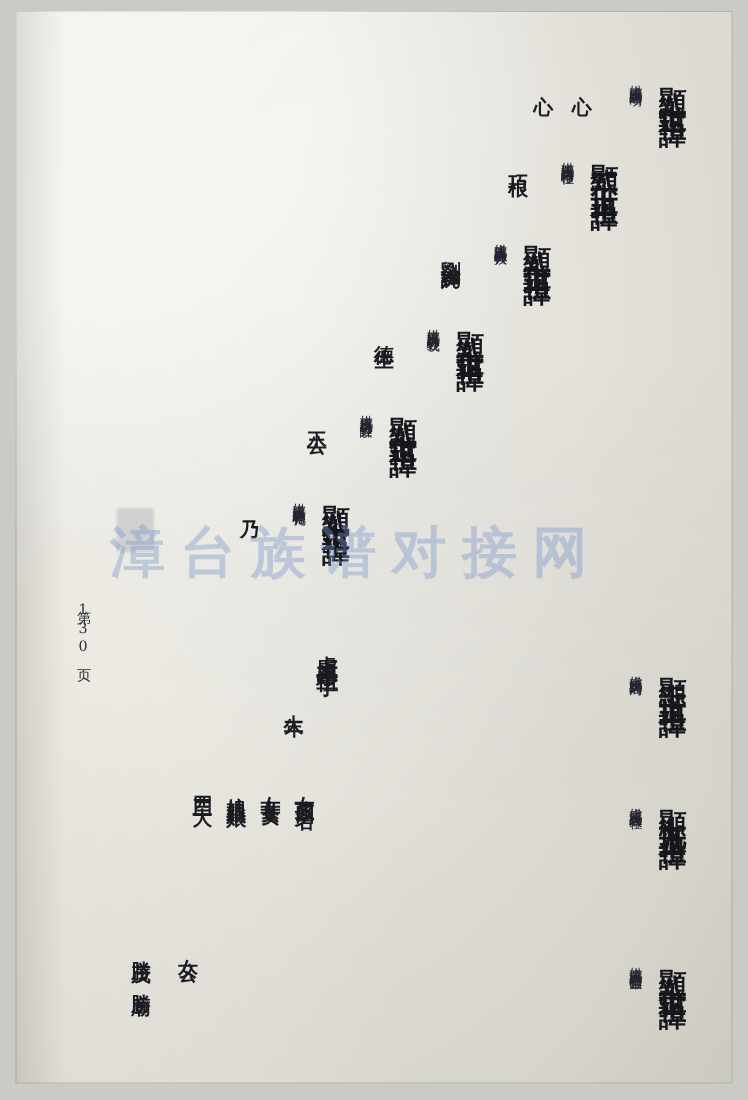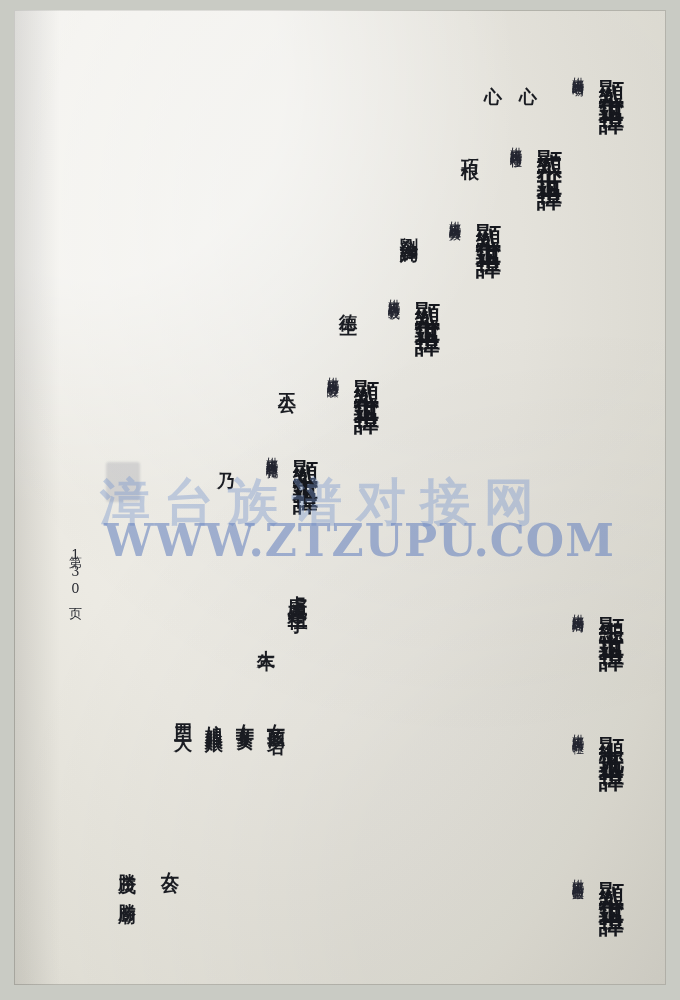--- a/index.html
+++ b/index.html
@@ -207,16 +207,15 @@
 
     <div class="entry">
       <div class="vcol head" style="left:585px; top:850px;">顯八十世祖諱</div>
       <div class="vcol small-note" style="left:556px; top:860px;">妣盧氏諱媽名在山金銀</div>
       <div class="vcol sig" style="left:147px; top:848px;">女公</div>
       <div class="vcol sig" style="left:104px; top:848px;">勝茂</div>
       <div class="vcol sig" style="left:104px; top:878px;">勝廟</div>
     </div>
 
     <div id="wm-cn">漳台族谱对接网</div>
-    <div id="wm-url">WWW.ZTZUPU.COM</div>
 
   </div>
 </div>
 
 </body></html>

